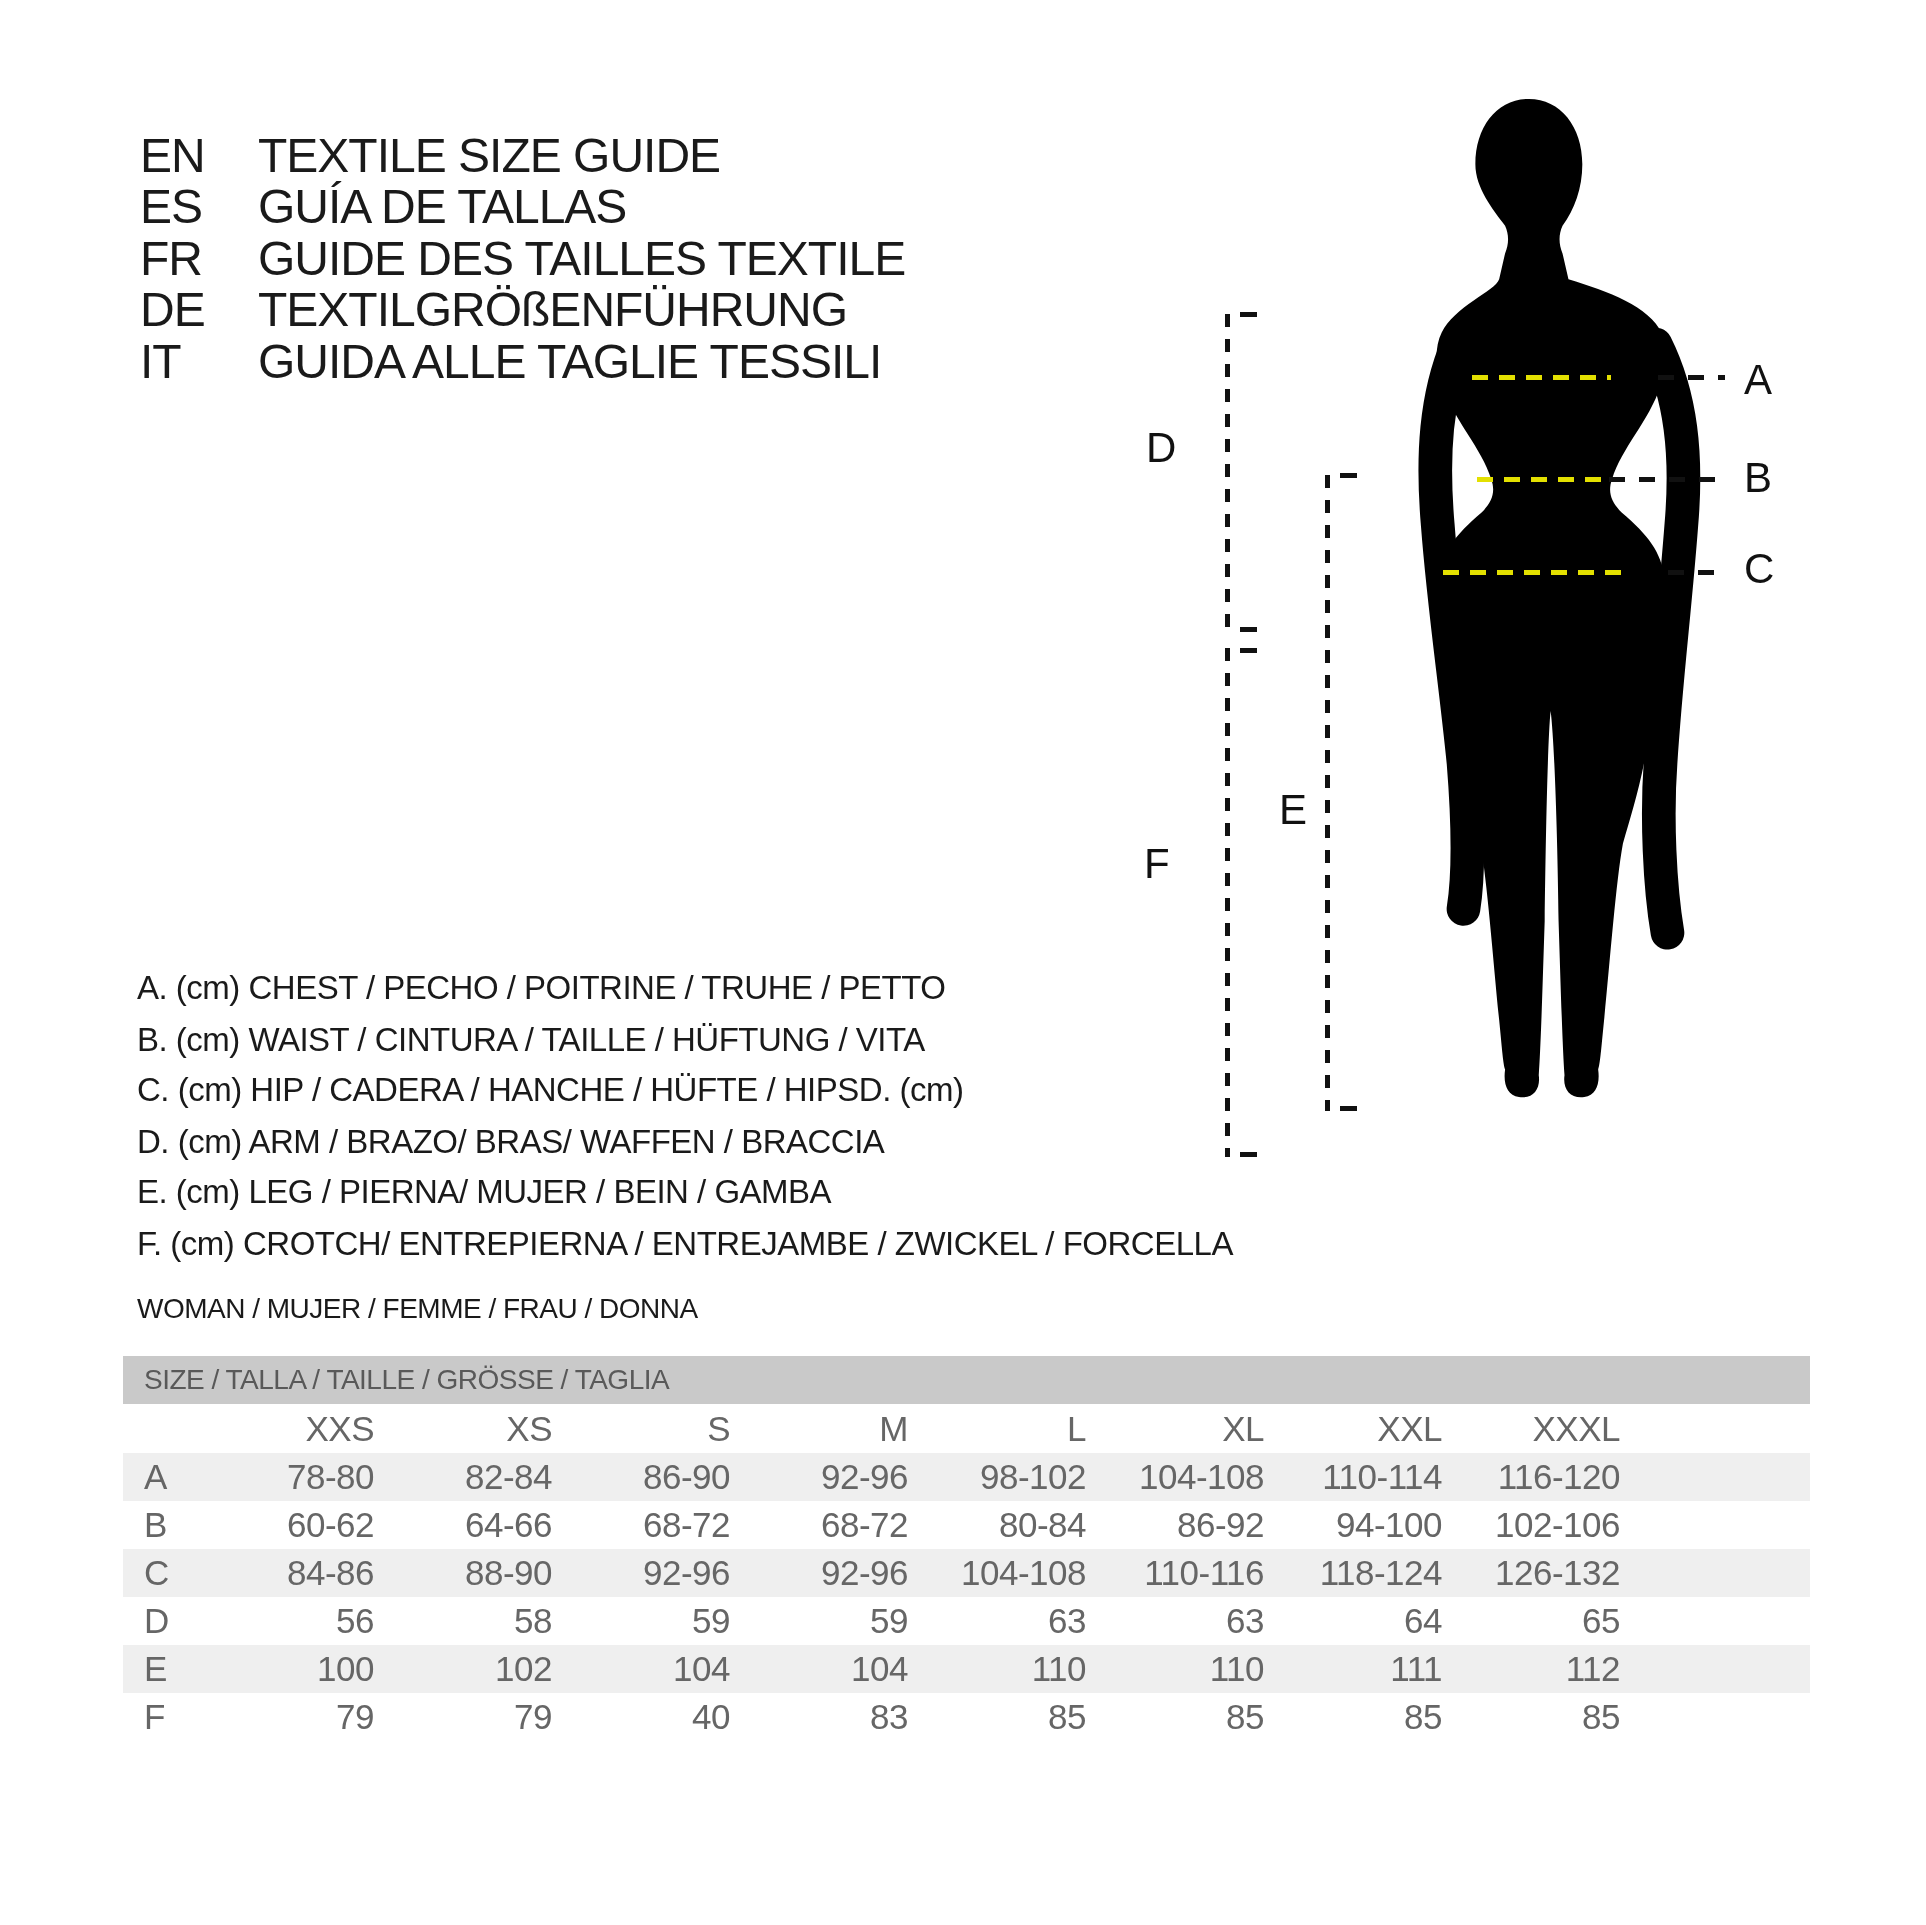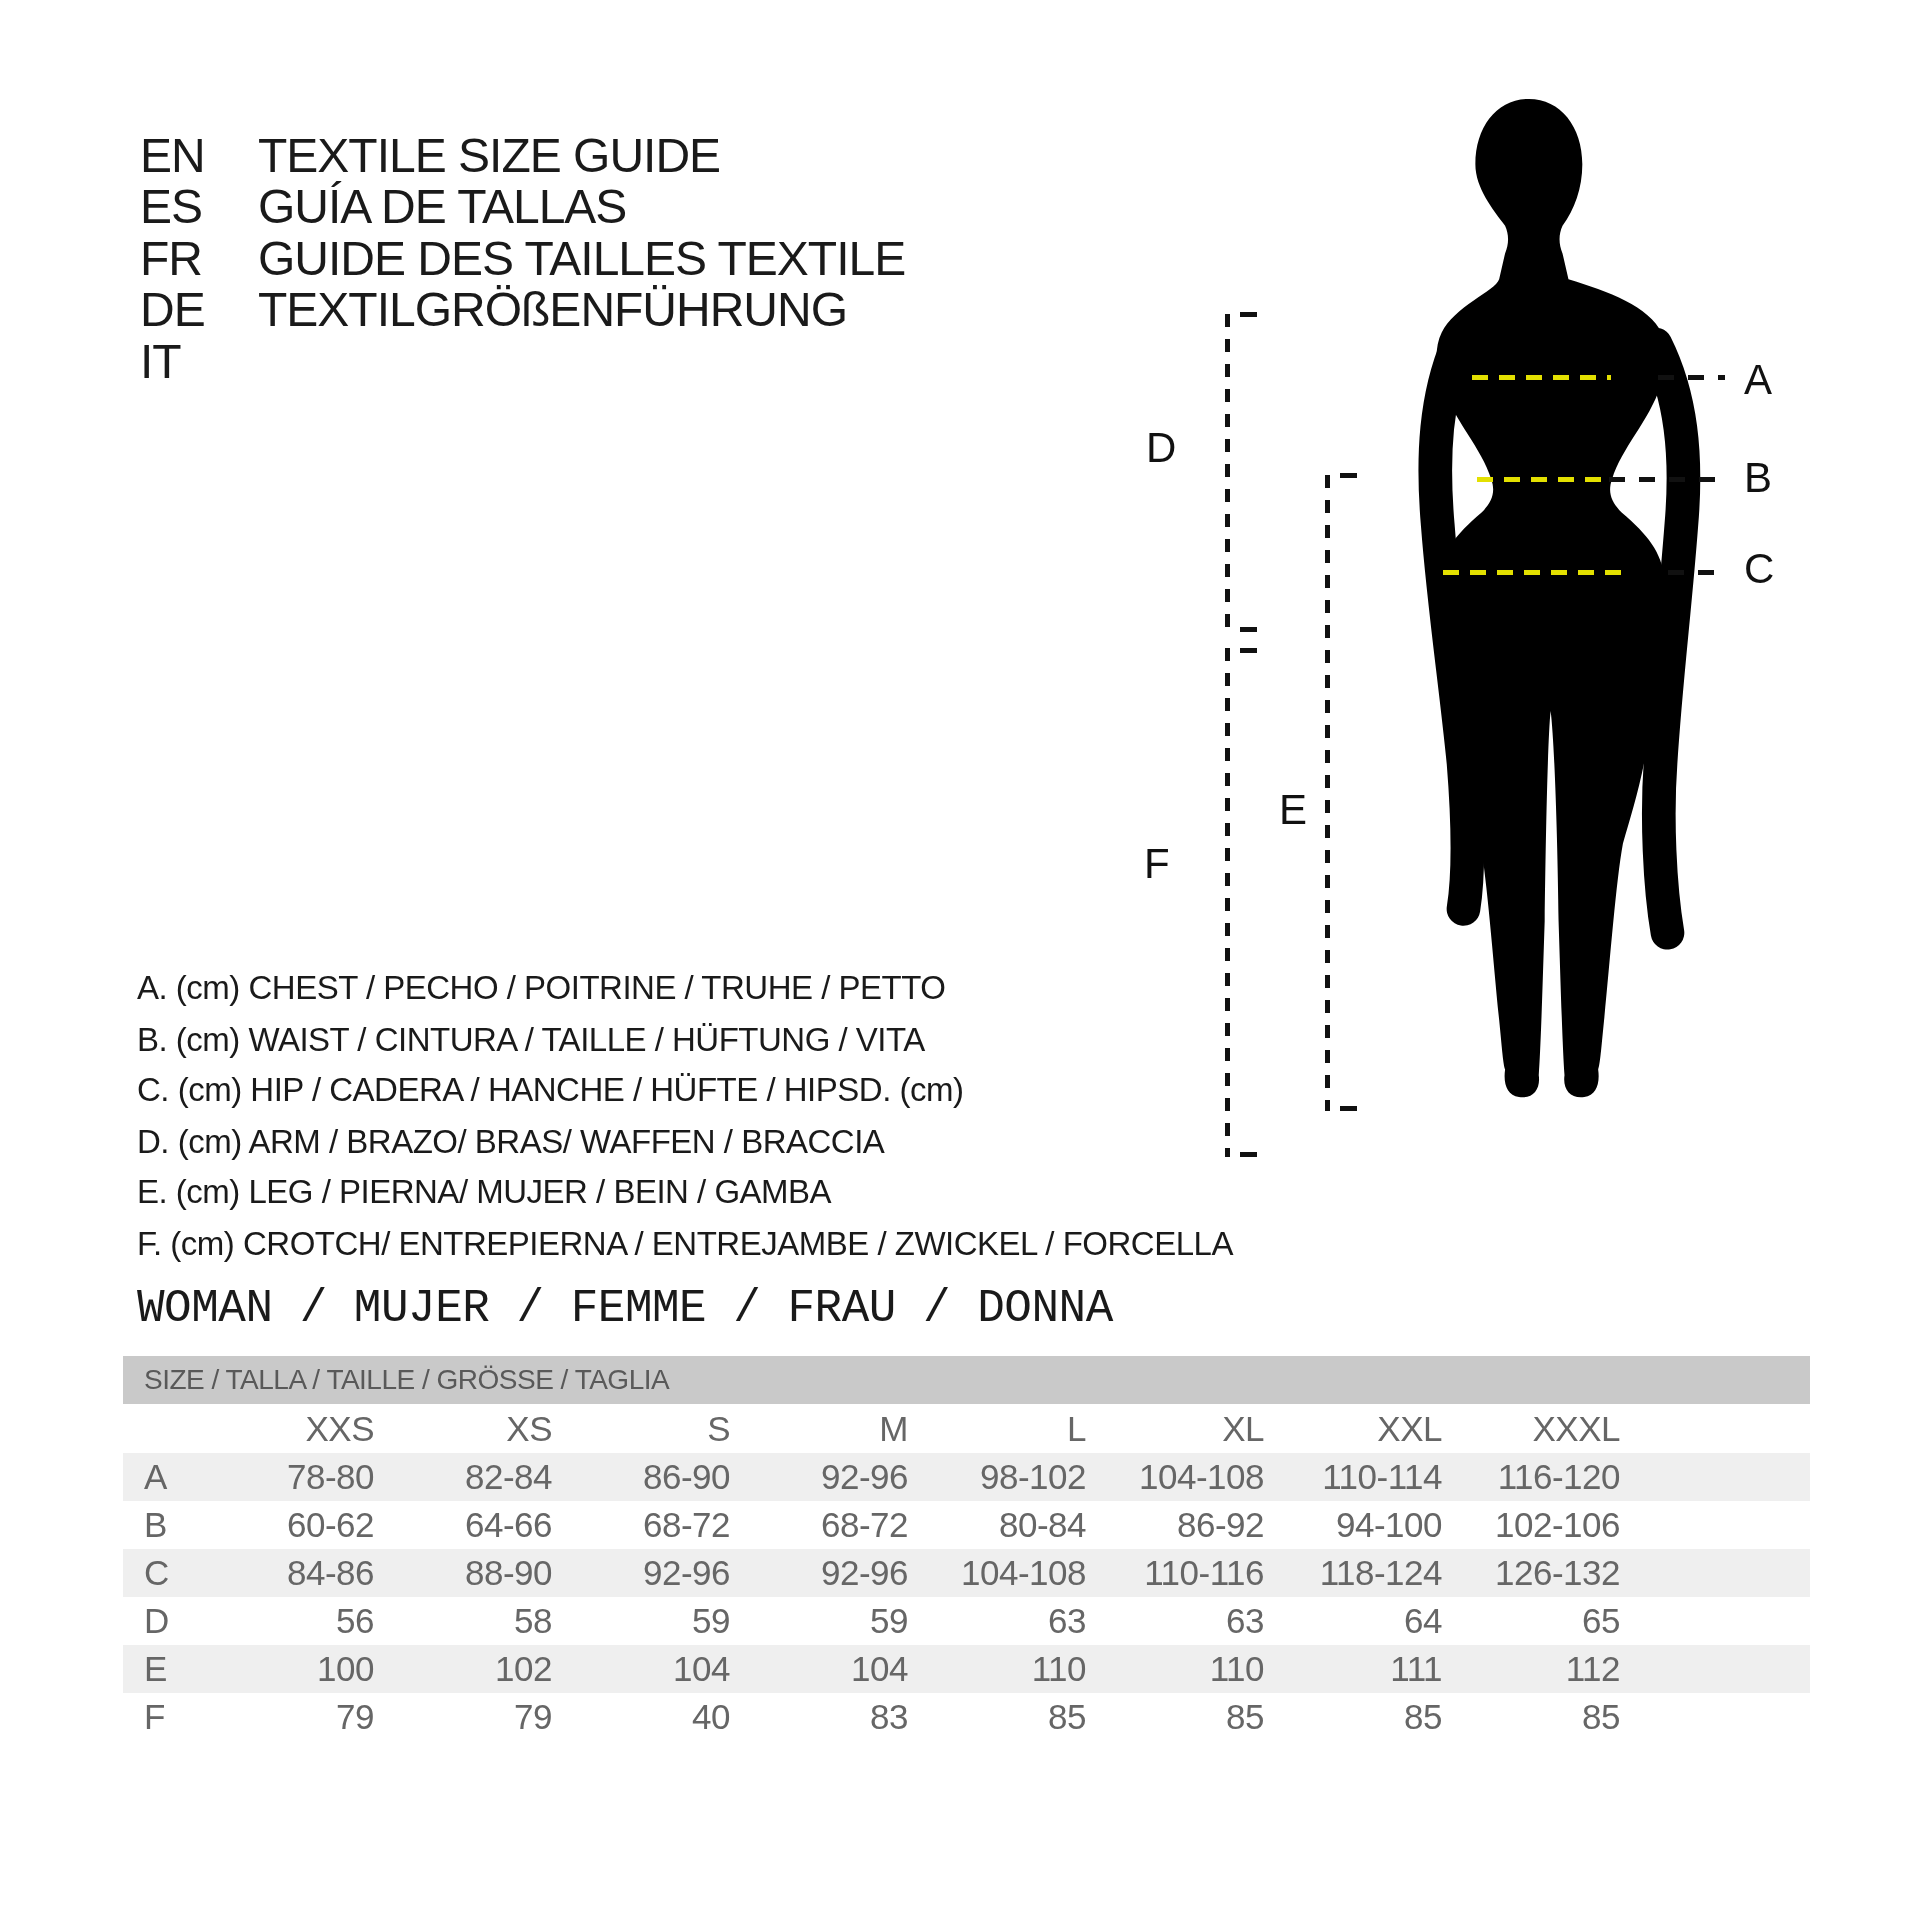--- a/index.html
+++ b/index.html
@@ -15,21 +15,21 @@
   
   .hdr-row { position:absolute; left:140px; display:flex; height:44px; line-height:44px;
              font-size:48px; font-weight:500; letter-spacing:-1px; white-space:nowrap; }
   .hdr-lang { width:118px; flex:0 0 118px; }
 
   
   .legend-line { position:absolute; left:137px; height:40px; line-height:40px;
                  font-size:33px; font-weight:500; letter-spacing:-0.5px; white-space:nowrap; }
 
   .audience { position:absolute; left:137px; top:1289px; height:40px; line-height:40px;
-              font-size:46px; font-weight:500; letter-spacing:-0.5px; white-space:nowrap;font-family:Liberation Mono, monospace; }
+              font-size:28px; font-weight:500; letter-spacing:-0.5px; white-space:nowrap; }
 
   
   .vdash { position:absolute; width:5px;
            background:repeating-linear-gradient(to bottom,#111 0 13px,transparent 13px 25px); }
   .hdash-black { position:absolute; height:5px;
            background:repeating-linear-gradient(to right,#111 0 16px,transparent 16px 30px); }
   .hdash-yellow { position:absolute; height:5px;
            background:repeating-linear-gradient(to right,var(--accent) 0 16px,transparent 16px 27px); }
   .tick { position:absolute; width:17px; height:5px; background:#111; }
   .m-label { position:absolute; font-size:42px; line-height:42px; font-weight:400;
@@ -64,20 +64,21 @@
     <div class="hdr-row" style="top:237px">
       <span class="hdr-lang">FR</span>
       <span>GUIDE DES TAILLES TEXTILE</span>
     </div>
     <div class="hdr-row" style="top:288px">
       <span class="hdr-lang">DE</span>
       <span>TEXTILGRÖßENFÜHRUNG</span>
     </div>
     <div class="hdr-row" style="top:340px">
       <span class="hdr-lang">IT</span>
+      <span>GUIDA ALLE TAGLIE TESSILI</span>
     </div>
   </div>
 
   <svg class="abs" style="left:1406px; top:89px;" width="317" height="1020" viewBox="0 0 320 1030">
     <g fill="#000">
 
       <path d="
         M124,10
         C156,10 178,38 178,76
         C178,100 170,122 158,138

